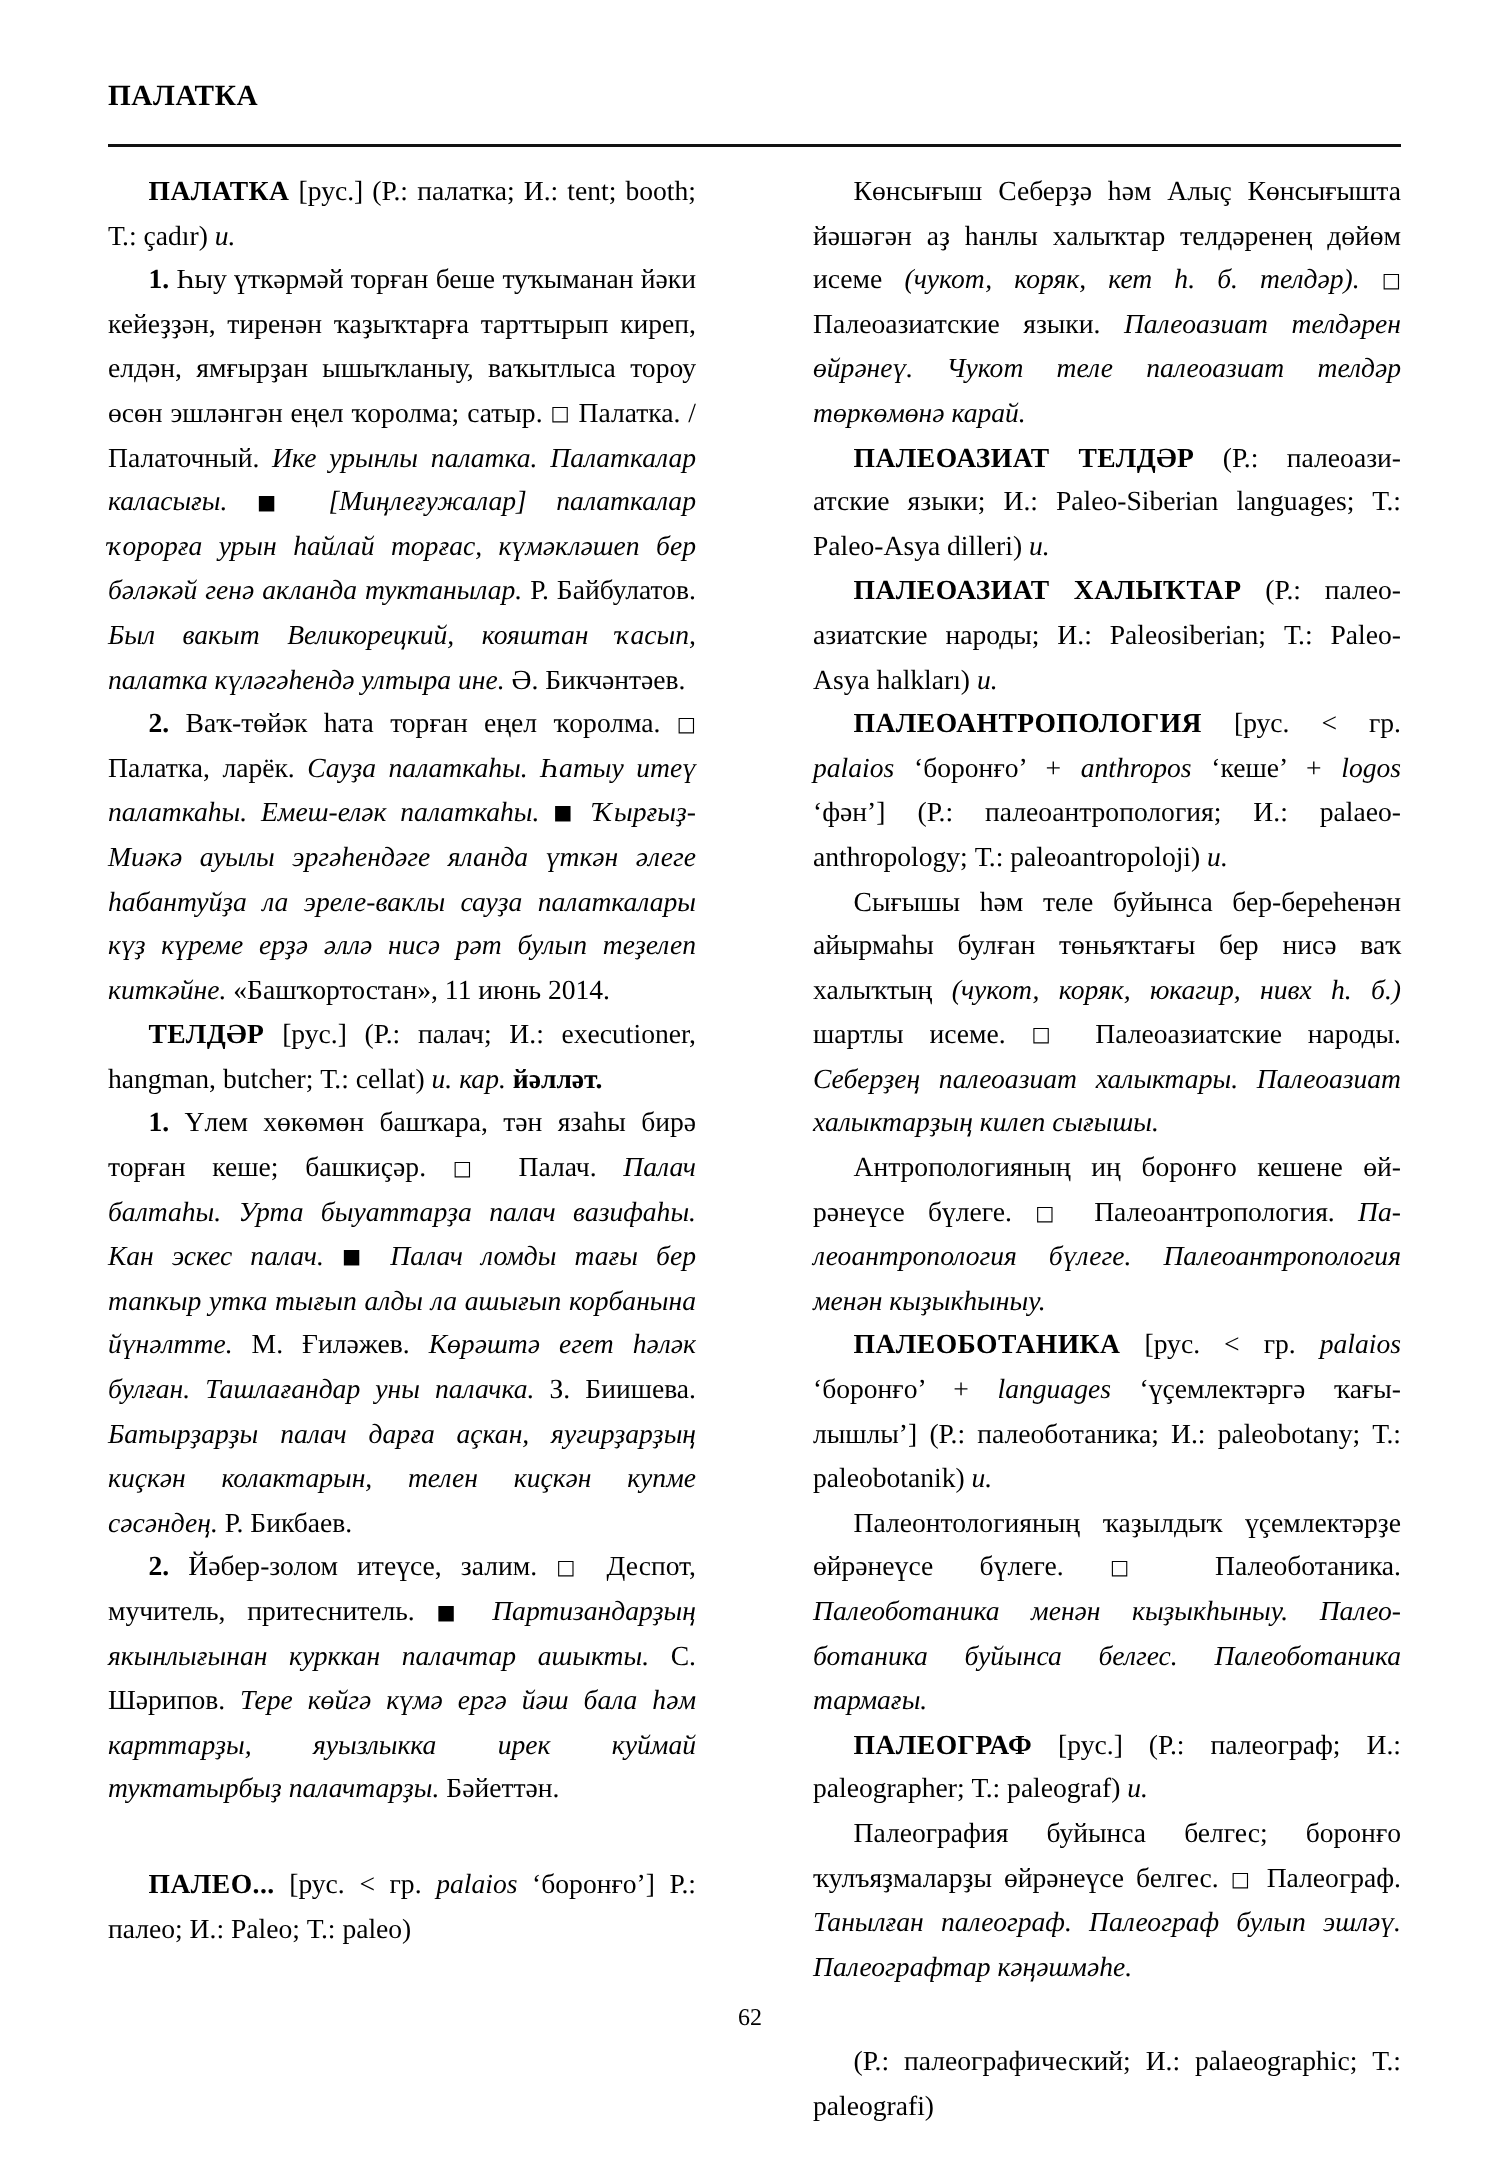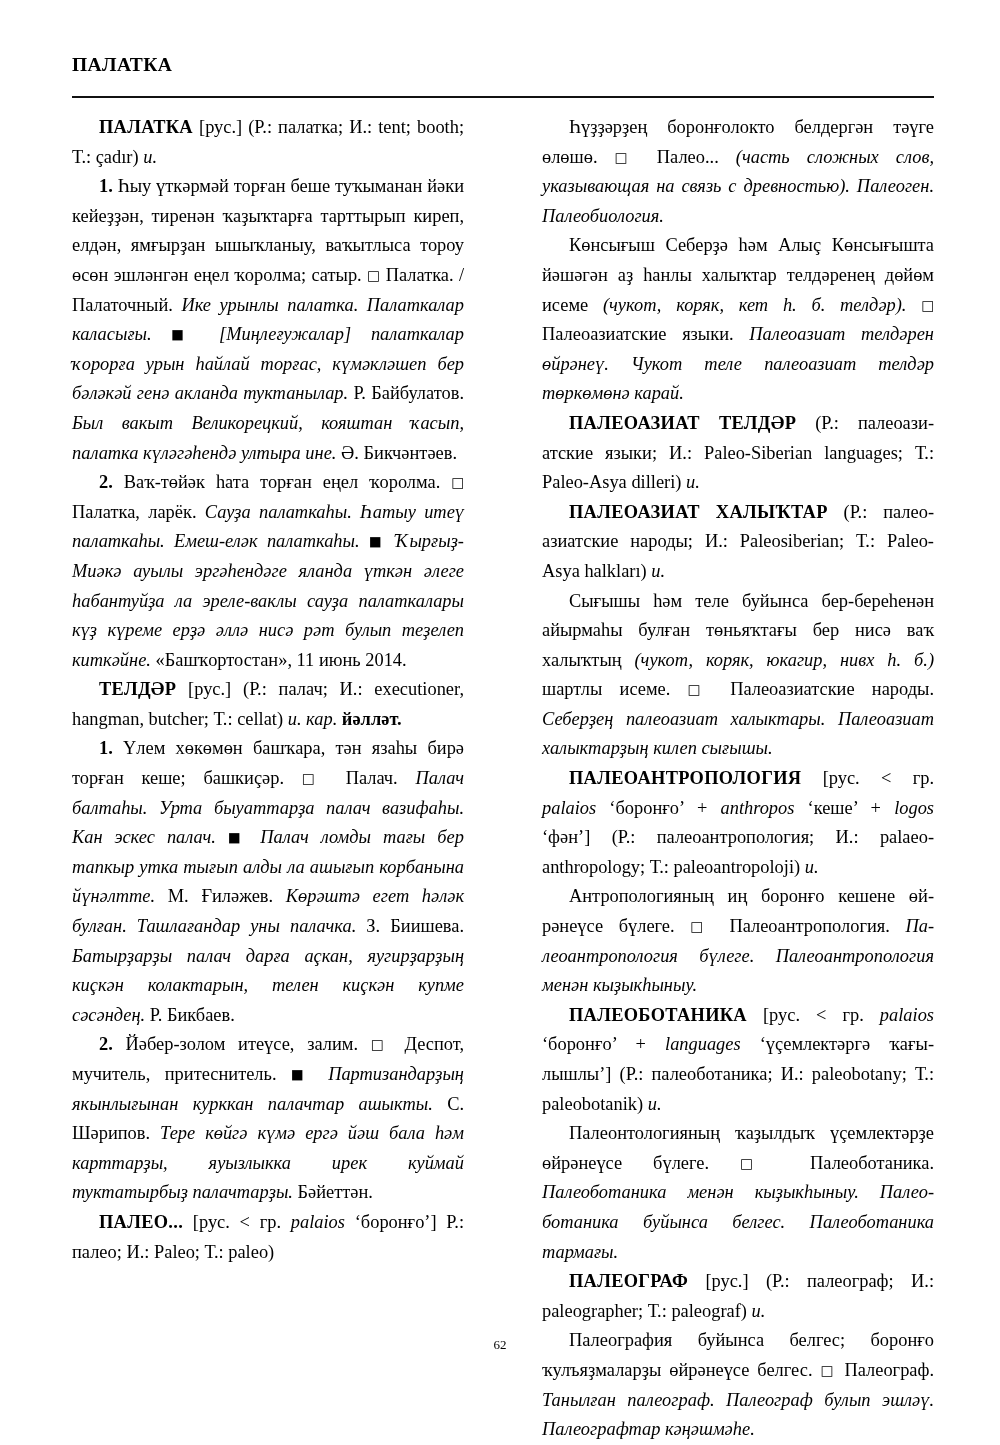--- a/index.html
+++ b/index.html
@@ -66,21 +66,21 @@
   .para {
     font-size: 18.4px;
     line-height: 29.6px;
     text-align: justify;
     text-justify: inter-word;
     margin: 0;
     text-indent: 27px;
     hyphens: manual;
     word-spacing: 0px;
   }
-  .para.last-line-left { text-align-last: left; }
+  .para.last-line-left { text-align-last: left; margin-top: 34px; }
 
   .hw {           
     font-weight: bold;
     letter-spacing: 0.3px;
   }
   .sensenum {     
     font-weight: bold;
   }
   .it  { font-style: italic; }
   .bd  { font-weight: bold; }
@@ -98,21 +98,21 @@
   .sq-open { letter-spacing: 0; }
   .sq-fill { letter-spacing: 0; }
 
   
   .folio {
     position: absolute;
     left: 0;
     top: 1337px;
     width: 1000px;
     text-align: center;
-    font-size: 13px;
+    font-size: 16px;
   }
 </style>
 </head>
 <body>
 
 <div class="page">
 
   <div class="running-head">
     <div class="running-head-text">ПАЛАТКА</div>
   </div>
@@ -122,26 +122,25 @@
     <div class="col col-left" id="col-left">
         <p class="para"><span class="hw">ПАЛАТКА</span> [рус.] (Р.: палатка; И.: tent; booth; Т.: çadır) <span class="it">и.</span></p>
         <p class="para"><span class="sensenum">1.</span> Һыу үткәрмәй торған беше туҡыманан йәки кейеҙҙән, тиренән ҡаҙыҡтарға тартты­рып киреп, елдән, ямғырҙан ышыҡланыу, ваҡытлыса тороу өсөн эшләнгән еңел ҡорол­ма; сатыр. <span class="sq-open">□</span> Палатка. / Палаточный. <span class="it">Ике урынлы палатка. Палаткалар каласығы.</span> <span class="sq-fill">■</span> <span class="it">[Миңлеғужалар] палаткалар ҡорорға урын һайлай торғас, күмәкләшеп бер бәләкәй генә акланда туктанылар.</span> Р. Байбулатов. <span class="it">Был вакыт Великорецкий, кояштан ҡасып, палатка күләгәһендә ултыра ине.</span> Ә. Бикчәнтәев.</p>
         <p class="para"><span class="sensenum">2.</span> Ваҡ-төйәк һата торған еңел ҡорол­ма. <span class="sq-open">□</span> Палатка, ларёк. <span class="it">Сауҙа палатка­һы. Һатыу итеү палаткаһы. Емеш-еләк палаткаһы.</span> <span class="sq-fill">■</span> <span class="it">Ҡырғыҙ-Миәкә ауылы эргәһен­дәге яланда үткән әлеге һабантуйҙа ла эреле-ваклы сауҙа палаткалары күҙ күреме ерҙә әллә нисә рәт булып теҙелеп киткәйне.</span> «Башҡортостан», 11 июнь 2014.</p>
         <p class="para"><span class="hw">ТЕЛДӘР</span> [рус.] (Р.: палач; И.: executioner, hangman, butcher; Т.: cellat) <span class="it">и. кар.</span> <span class="bd">йәлләт.</span></p>
         <p class="para"><span class="sensenum">1.</span> Үлем хөкөмөн башҡара, тән язаһы бирә торған кеше; башкиçәр. <span class="sq-open">□</span> Палач. <span class="it">Палач балтаһы. Урта быуаттарҙа палач вазифаһы. Кан эскес палач.</span> <span class="sq-fill">■</span> <span class="it">Палач лом­ды тағы бер тапкыр утка тығып алды ла ашығып корбанына йүнәлтте.</span> М. Ғиләжев. <span class="it">Көрәштә егет һәләк булған. Ташлағандар уны палачка.</span> З. Биишева. <span class="it">Батырҙарҙы палач дарға аçкан, яугирҙарҙың киçкән колактарын, телен киçкән купме сәсәндең.</span> Р. Бикбаев.</p>
         <p class="para"><span class="sensenum">2.</span> Йәбер-золом итеүсе, залим. <span class="sq-open">□</span> Деспот, мучитель, притеснитель. <span class="sq-fill">■</span> <span class="it">Партизандарҙың якынлығынан курккан палачтар ашыкты.</span> С. Шәрипов. <span class="it">Тере көйгә күмә ергә йәш бала һәм карттарҙы, яуызлыкка ирек куймай туктатырбыҙ палачтарҙы.</span> Бәйеттән.</p>
         <p class="para last-line-left"><span class="hw">ПАЛЕО...</span> [рус. &lt; гр. <span class="it">palaios</span> ‘боронғо’] Р.: палео; И.: Paleo; Т.: paleo)</p>
       </div>
     <div class="col col-right" id="col-right">
-        <p class="para">Һүҙҙәрҙең боронғолокто белдергән тәүге өлөшө. <span class="sq-open">□</span> Палео... <span class="it">(часть сложных слов, указывающая на связь с древностью). Палеоген. Палеобиология.</span></p>
         <p class="para">Көнсығыш Себерҙә һәм Алыç Көнсы­ғышта йәшәгән аҙ һанлы халыҡтар телдә­ренең дөйөм исеме <span class="it">(чукот, коряк, кет h. б. телдәр).</span> <span class="sq-open">□</span> Палеоазиатские языки. <span class="it">Палео­азиат телдәрен өйрәнеү. Чукот теле палео­азиат телдәр төркөмөнә карай.</span></p>
         <p class="para"><span class="hw">ПАЛЕОАЗИАТ ТЕЛДӘР</span> (Р.: палеоази­атские языки; И.: Paleo-Siberian languages; Т.: Paleo-Asya dilleri) <span class="it">и.</span></p>
         <p class="para"><span class="hw">ПАЛЕОАЗИАТ ХАЛЫҠТАР</span> (Р.: палео­азиатские народы; И.: Paleosiberian; Т.: Paleo-Asya halkları) <span class="it">и.</span></p>
+        <p class="para"><span class="hw">ПАЛЕОАНТРОПОЛОГИЯ</span> [рус. &lt; гр. <span class="it">palaios</span> ‘боронғо’ + <span class="it">anthropos</span> ‘кеше’ + <span class="it">logos</span> ‘фән’] (Р.: палеоантропология; И.: palaeo­anthropology; Т.: paleoantropoloji) <span class="it">и.</span></p>
         <p class="para">Сығышы һәм теле буйынса бер-береһе­нән айырмаһы булған төньяҡтағы бер нисә ваҡ халыҡтың <span class="it">(чукот, коряк, юкагир, нивх h. б.)</span> шартлы исеме. <span class="sq-open">□</span> Палеоазиатские на­роды. <span class="it">Себерҙең палеоазиат халыктары. Па­леоазиат халыктарҙың килеп сығышы.</span></p>
-        <p class="para"><span class="hw">ПАЛЕОАНТРОПОЛОГИЯ</span> [рус. &lt; гр. <span class="it">palaios</span> ‘боронғо’ + <span class="it">anthropos</span> ‘кеше’ + <span class="it">logos</span> ‘фән’] (Р.: палеоантропология; И.: palaeo­anthropology; Т.: paleoantropoloji) <span class="it">и.</span></p>
         <p class="para">Антропологияның иң боронғо кешене өй­рәнеүсе бүлеге. <span class="sq-open">□</span> Палеоантропология. <span class="it">Па­леоантропология бүлеге. Палеоантропология менән кыҙыкһыныу.</span></p>
         <p class="para"><span class="hw">ПАЛЕОБОТАНИКА</span> [рус. &lt; гр. <span class="it">palaios</span> ‘боронғо’ + <span class="it">languages</span> ‘үçемлектәргә ҡағы­лышлы’] (Р.: палеоботаника; И.: paleobotany; Т.: paleobotanik) <span class="it">и.</span></p>
         <p class="para">Палеонтологияның ҡаҙылдыҡ үçемлек­тәрҙе өйрәнеүсе бүлеге. <span class="sq-open">□</span> Палеоботаника. <span class="it">Палеоботаника менән кыҙыкһыныу. Палео­ботаника буйынса белгес. Палеоботаника тармағы.</span></p>
         <p class="para"><span class="hw">ПАЛЕОГРАФ</span> [рус.] (Р.: палеограф; И.: paleographer; Т.: paleograf) <span class="it">и.</span></p>
         <p class="para">Палеография буйынса белгес; боронғо ҡулъяҙмаларҙы өйрәнеүсе белгес. <span class="sq-open">□</span> Палео­граф. <span class="it">Танылған палеограф. Палеограф булып эшләү. Палеографтар кәңәшмәһе.</span></p>
         <p class="para last-line-left"> (Р.: палеографический; И.: palaeographic; Т.: paleografi) </p>
       </div>
   </div>
 
   <div class="folio">62</div>

